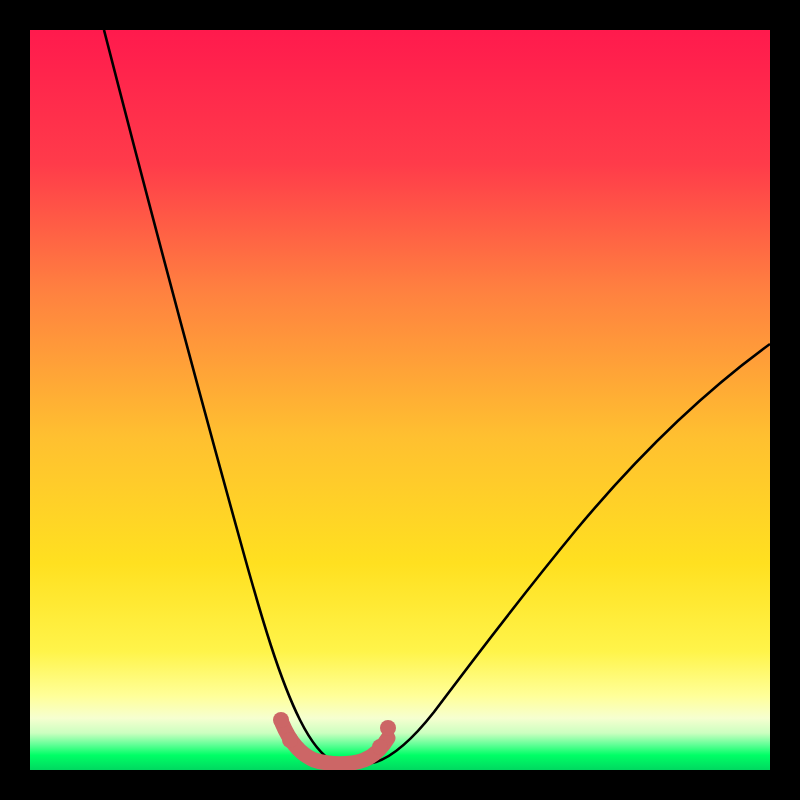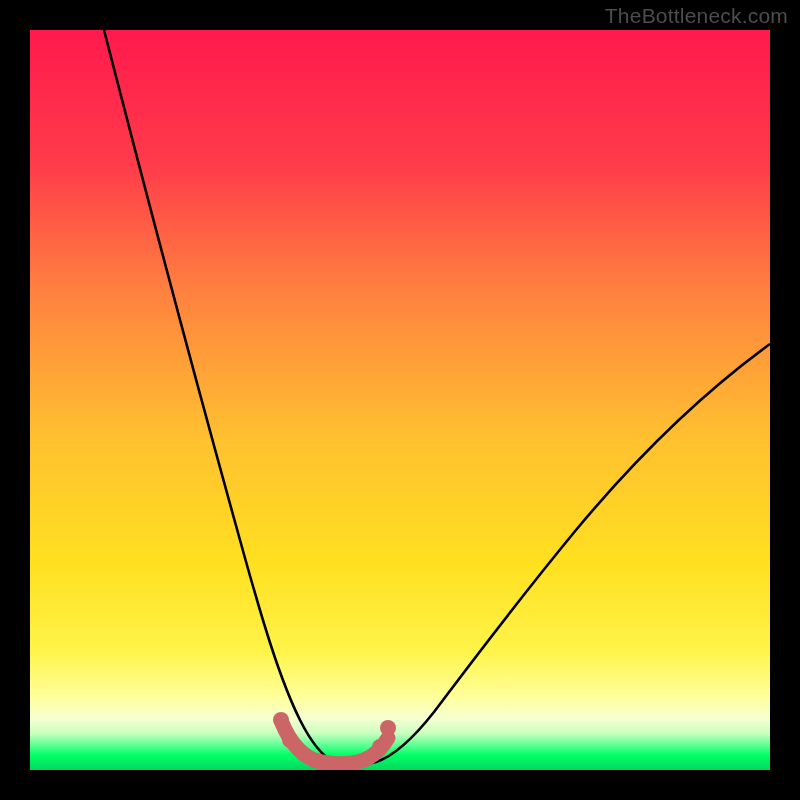--- a/index.html
+++ b/index.html
@@ -78,14 +78,13 @@
                C 374 756, 382 748, 388 738
                "></path>
 
       <circle cx="281" cy="720" r="8" fill="#cc6666"></circle>
       <circle cx="290" cy="740" r="8" fill="#cc6666"></circle>
       <circle cx="380" cy="747" r="8" fill="#cc6666"></circle>
       <circle cx="388" cy="728" r="8" fill="#cc6666"></circle>
     </g>
   </svg>
 
-  <div class="watermark">TheBottleneck.com</div>
 </div>
 
 </body></html>

